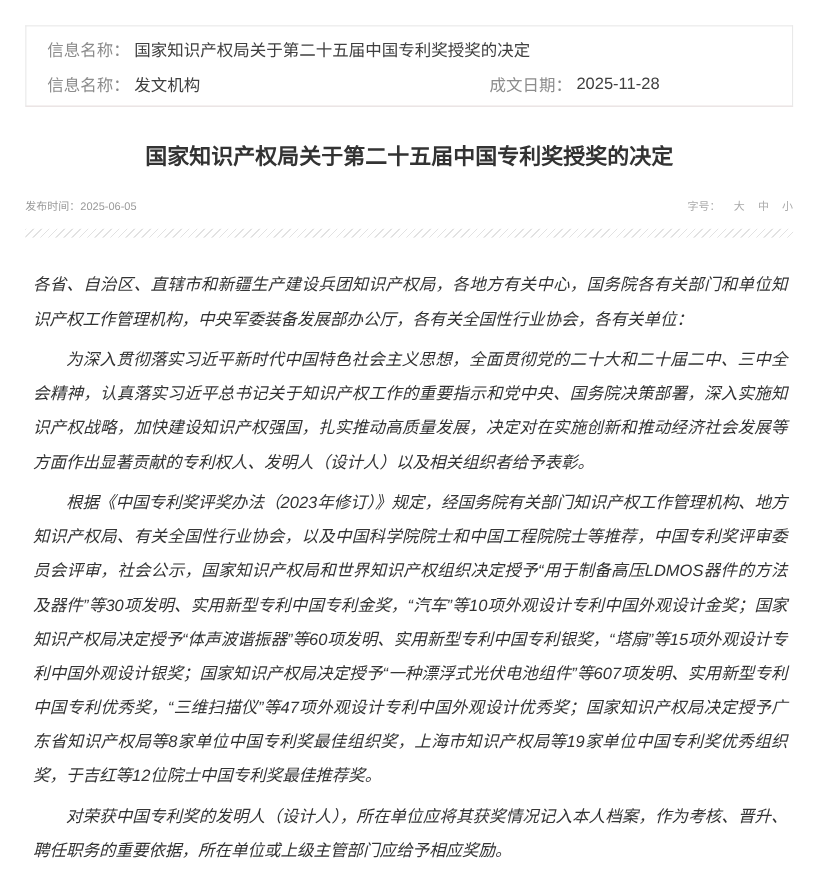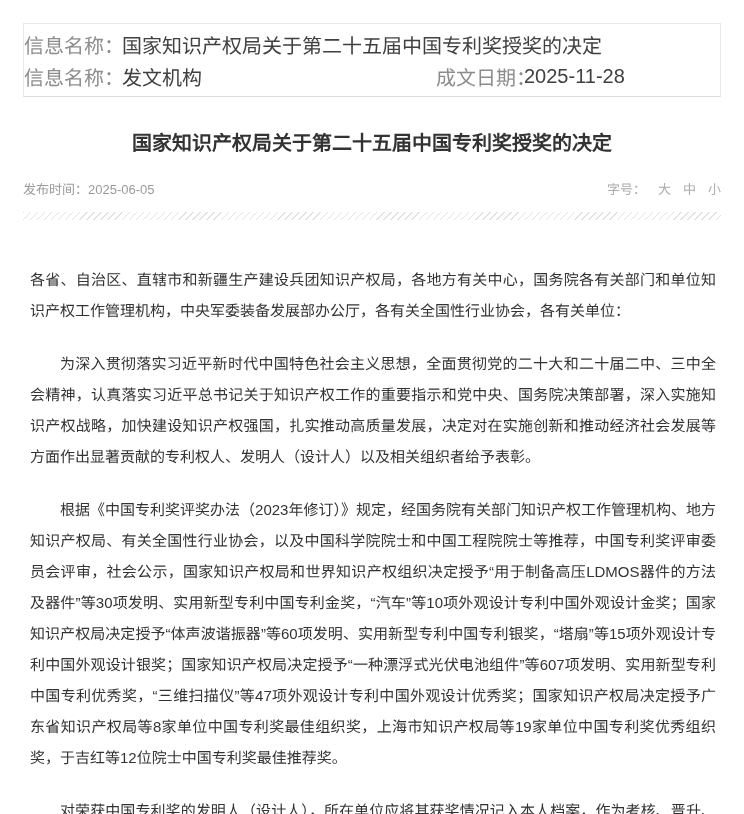--- a/index.html
+++ b/index.html
@@ -17,21 +17,21 @@
     border: 1px solid #e9e9e9;
     border-bottom-color: #e3dada;
     background: #ffffff;
     padding: 4px 0;
   }
   .info-row {
     display: grid;
     grid-template-columns: 96px 316px 86px 1fr;
     align-items: center;
     min-height: 32px;
-    font-size: 20px;
+    font-size: 15px;
   }
   .info-row.full { grid-template-columns: 96px 1fr; }
   .f-label {
     text-align: right;
     color: #8c8c8c;
     white-space: nowrap;
     padding-right: 2px;
   }
   .f-value {
     color: #404040;
@@ -46,21 +46,21 @@
     font-size: 20px;
     font-weight: bold;
     color: #333333;
     line-height: 28px;
   }
   .meta-bar {
     margin: 22px 23px 0 23px;
     display: flex;
     justify-content: space-between;
     align-items: center;
-    font-size: 13px;
+    font-size: 10px;
     color: #9a9a9a;
   }
   .font-size-ctrl { color: #ababab; }
   .font-size-ctrl .fs-opt {
     display: inline-block;
     margin-left: 12px;
     color: #ababab;
     cursor: pointer;
   }
   .divider-hatch {
@@ -73,21 +73,21 @@
     );
   }
   
   .article {
     padding: 22px 28px 30px 30px;
     font-size: 15px;
     line-height: 31px;
     color: #333333;
     text-align: justify;
   }
-  .article p { margin: 22px 0; }
+  .article p { margin: 6px 0; font-style: italic; }
   .article p.indent { text-indent: 2em; }
 </style>
 </head>
 <body>
 
 <div class="info-table">
   <div class="info-row full">
     <span class="f-label">信息名称：</span>
     <span class="f-value">国家知识产权局关于第二十五届中国专利奖授奖的决定</span>
   </div>

